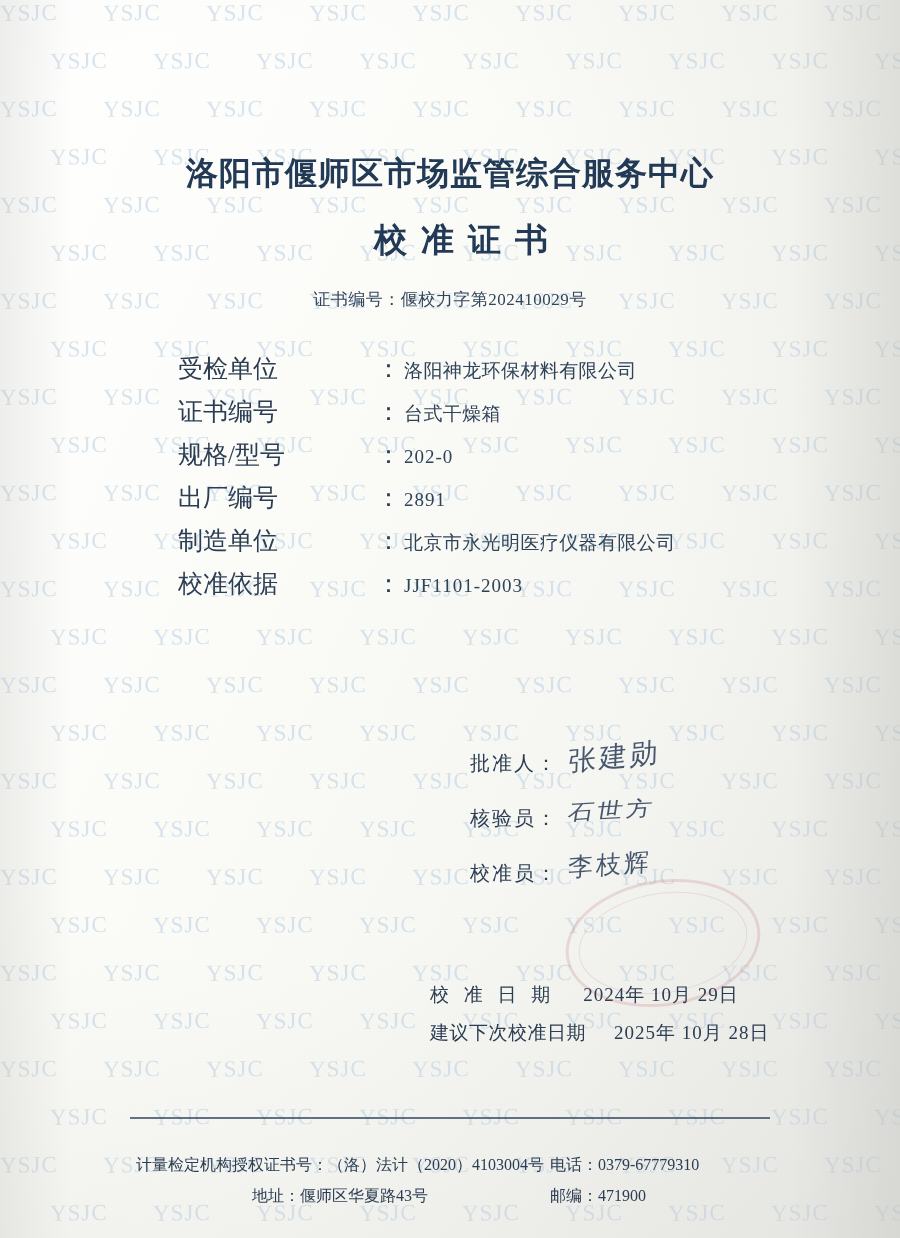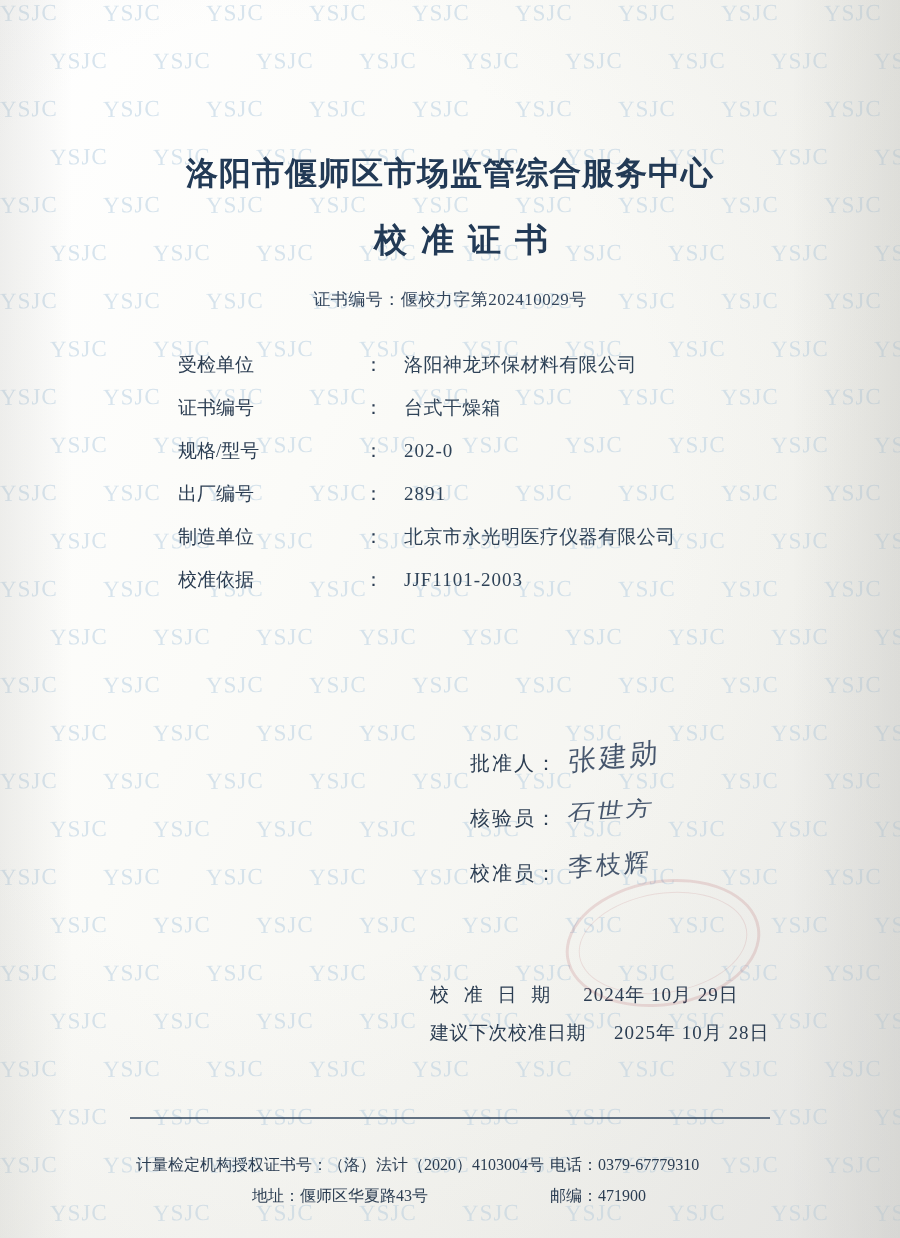--- a/index.html
+++ b/index.html
@@ -109,24 +109,25 @@
     width: 640px;
   }
   .field-row {
     display: flex;
     align-items: baseline;
     height: 43px;
   }
   .f-label {
     width: 212px;
     flex: 0 0 212px;
-    font-size: 19px;
+    font-size: 25px;
     letter-spacing: 0;
     color: #2b3d52;
     display: flex;
+    justify-content: space-between;
   }
   .f-label .lab-txt {
     display: flex;
     justify-content: space-between;
     width: 186px;
   }
   .f-label .colon { width: 14px; text-align: right; }
   .f-value {
     font-size: 19px;
     color: #2f4358;

